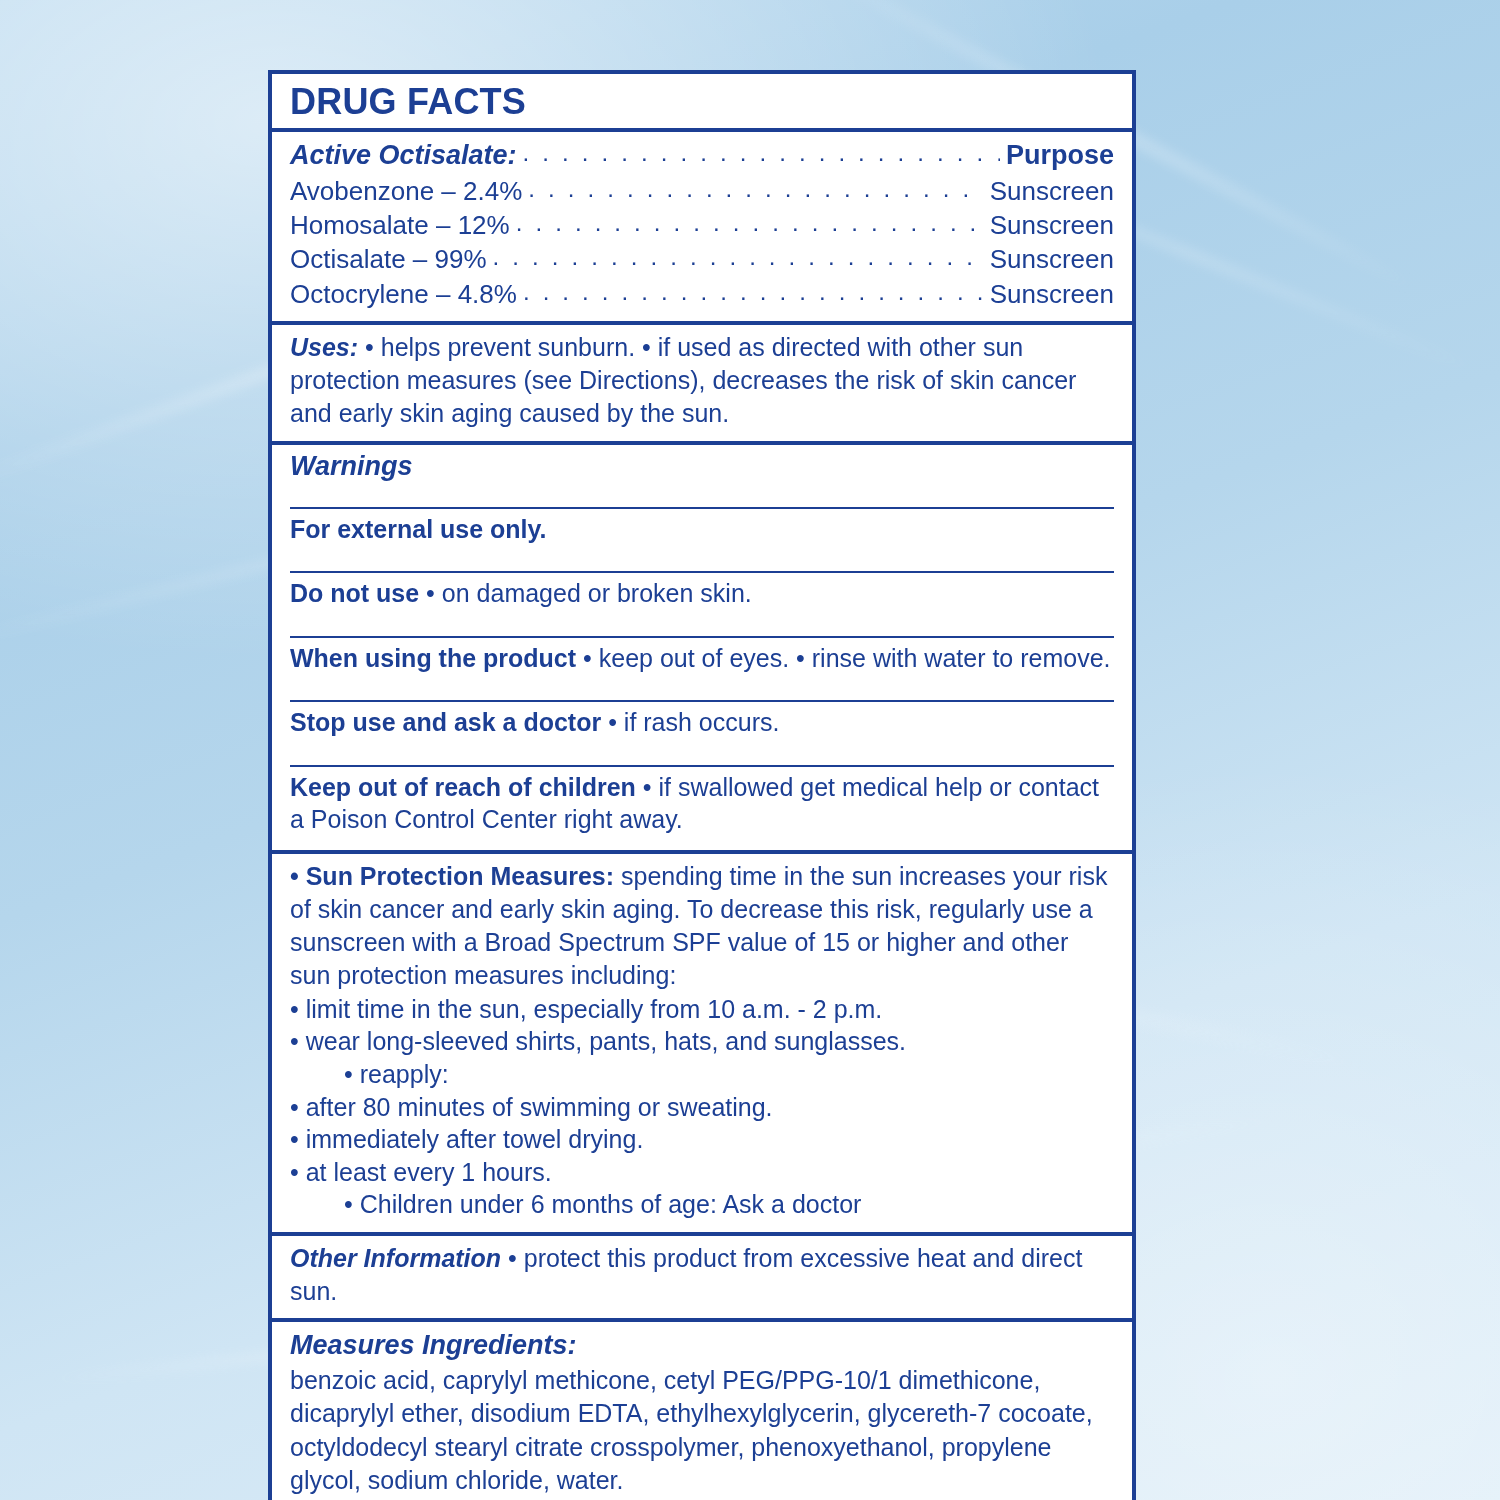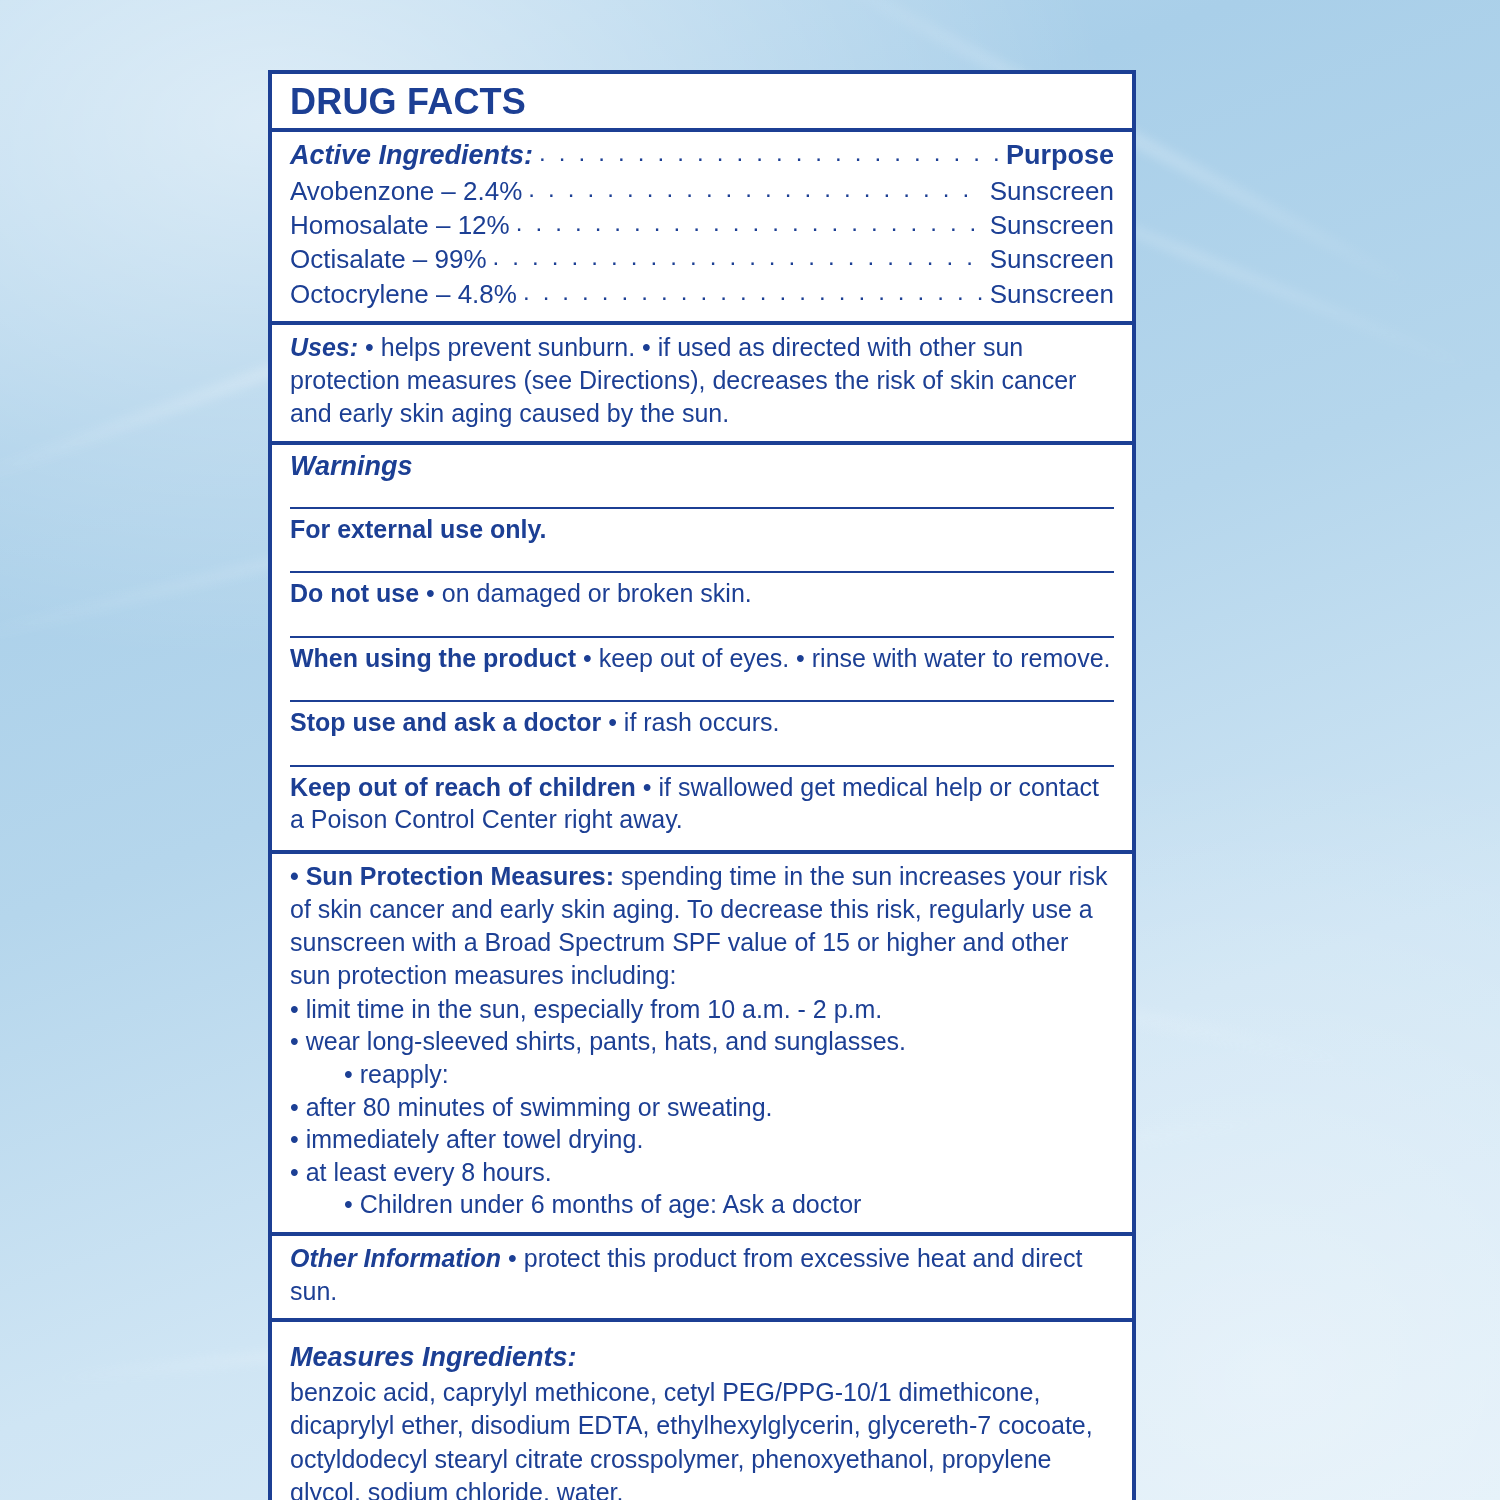--- a/index.html
+++ b/index.html
@@ -76,21 +76,21 @@
     top: -3px;
   }
   .ai-row .tail { flex: 0 0 auto; }
   .ai-head .lead { font-style: italic; font-weight: bold; font-size: 27px;}
   .ai-head .tail { font-weight: bold; font-size: 27px;}
 
   .body-text {
     font-size: 25px;
     line-height: 1.33;
   }
-  .lead-italic-bold { font-style: italic; font-weight: bold; margin-top: 12px; }
+  .lead-italic-bold { font-style: italic; font-weight: bold; }
   .lead-bold { font-weight: bold; }
 
   .warn-title {
     font-style: italic;
     font-weight: bold;
     font-size: 27px;
     padding-bottom: 3px;
   }
   .warn-row {
     border-top: 2px solid #1c3f94;
@@ -119,21 +119,21 @@
 <div class="sky-streak s5"></div>
 <div class="sky-streak s6"></div>
 <div class="sky-streak s7"></div>
 
 <div class="panel">
 
   <div class="title">DRUG FACTS</div>
 
   <div class="sec">
     <div class="ai-row ai-head">
-      <span class="lead">Active Ingredients:</span>
+      <span class="lead">Active Octisalate:</span>
       <span class="dots">. . . . . . . . . . . . . . . . . . . . . . . . . . . . . . . . . . . . . . . . . .</span>
       <span class="tail">Purpose</span>
     </div>
 
     <div class="ai-row">
       <span class="lead">Avobenzone – 2.4%</span>
       <span class="dots">. . . . . . . . . . . . . . . . . . . . . . . . . . . . . . . . . . . . . . . . . . . . . . . . . . .</span>
       <span class="tail">Sunscreen</span>
     </div>
 
@@ -188,21 +188,21 @@
       <span class="lead-bold">• Sun Protection Measures:</span><span> spending time in the  sun increases your risk of skin cancer and early skin aging. To decrease this risk, regularly use a sunscreen with a Broad Spectrum SPF value of 15 or higher and other sun protection measures including:</span>
     </div>
     <ul class="plain body-text indent-2">
       <li>• limit time in the sun, especially from 10 a.m. - 2 p.m.</li>
       <li>• wear long-sleeved shirts, pants, hats, and sunglasses.</li>
     </ul>
     <div class="body-text indent-1">• reapply:</div>
     <ul class="plain body-text indent-2">
       <li>• after 80 minutes of swimming or sweating.</li>
       <li>• immediately after towel drying.</li>
-      <li>• at least every 8 hours.</li>
+      <li>• at least every 1 hours.</li>
     </ul>
     <div class="body-text indent-1">• Children under 6 months of age: Ask  a doctor</div>
   </div>
 
   <div class="sec">
     <div class="body-text">
       <span class="lead-italic-bold">Other Information</span><span> • protect this product from excessive heat and direct sun.</span>
     </div>
   </div>
 

